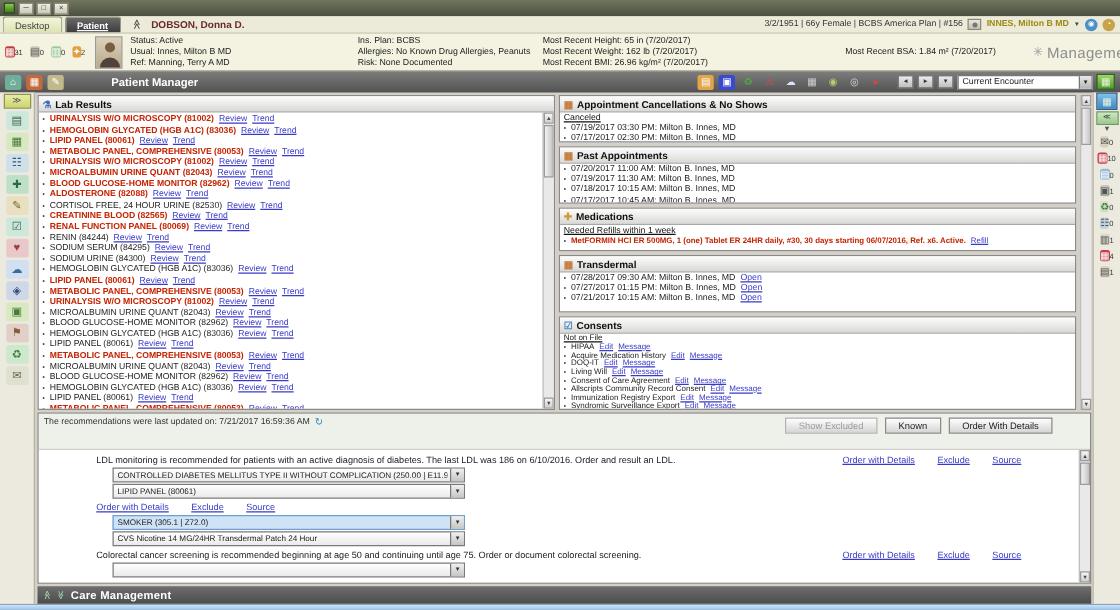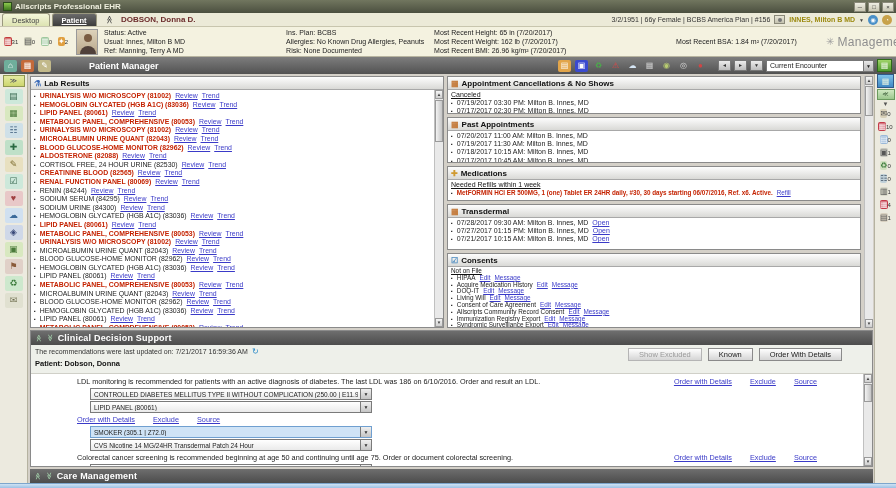--- a/index.html
+++ b/index.html
@@ -120,21 +120,20 @@
 .rs-icon { width:14px; height:12px; font-size:8px; line-height:12px; text-align:center; border-radius:2px; margin:0 auto; cursor:pointer; }
 .rs-count { font-size:6px; line-height:7px; color:#333; }
 
 .bottomstrip { height:5px; background:linear-gradient(#cfe3f4,#9cc1e4); border-top:1px solid #7da6cc; }
 </style>
 </head>
 <body>
 
 <div class="titlebar">
   <span class="tb-icon"></span>
-  <span class="tb-title">Allscripts Professional EHR</span>
   <span class="tb-controls">
     <span class="tb-btn">─</span>
     <span class="tb-btn">□</span>
     <span class="tb-btn">×</span>
   </span>
 </div>
 
 <div class="tabrow">
   <span class="tab desktop">Desktop</span>
   <span class="tab patient">Patient</span>
@@ -574,31 +573,25 @@
 
       <div class="scrollbar">
         <span class="sb-btn">▲</span>
         <span class="sb-thumb" style="height:30px;"></span>
         <span class="sb-fill"></span>
         <span class="sb-btn">▼</span>
       </div>
     </div>
 
     <div class="cds">
-      <div class="darkbar">
-        <span class="dchev">≫</span>
-        <span class="dchev down">≫</span>
-        <span class="darkbar-title">Clinical Decision Support</span>
-      </div>
       <div class="cds-band">
         <div class="upd-row">
           <span>The recommendations were last updated on:  7/21/2017 16:59:36 AM</span>
           <span class="refresh-icon">↻</span>
         </div>
-        <div class="pat-row">Patient: Dobson, Donna</div>
         <div class="cds-buttons">
           <button class="btn disabled">Show Excluded</button>
           <button class="btn">Known</button>
           <button class="btn">Order With Details</button>
         </div>
       </div>
       <div class="cds-white">
         <div class="cds-content">
             <div class="rec-row">
               <span class="rec-text">LDL monitoring is recommended for patients with an active diagnosis of diabetes. The last LDL was 186 on 6/10/2016. Order and result an LDL.</span>

